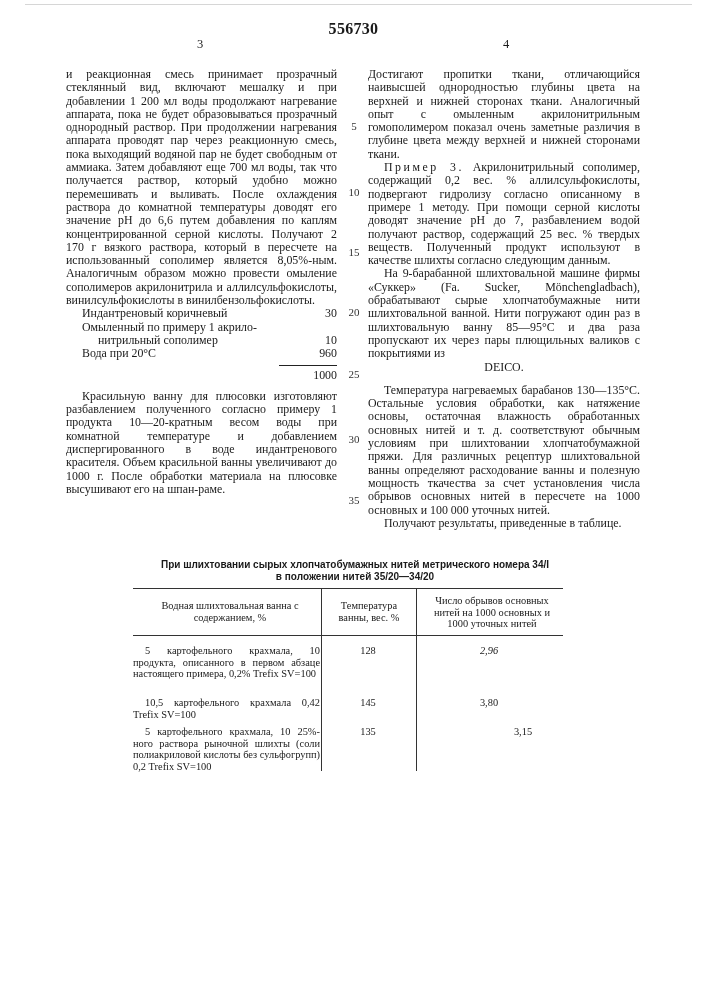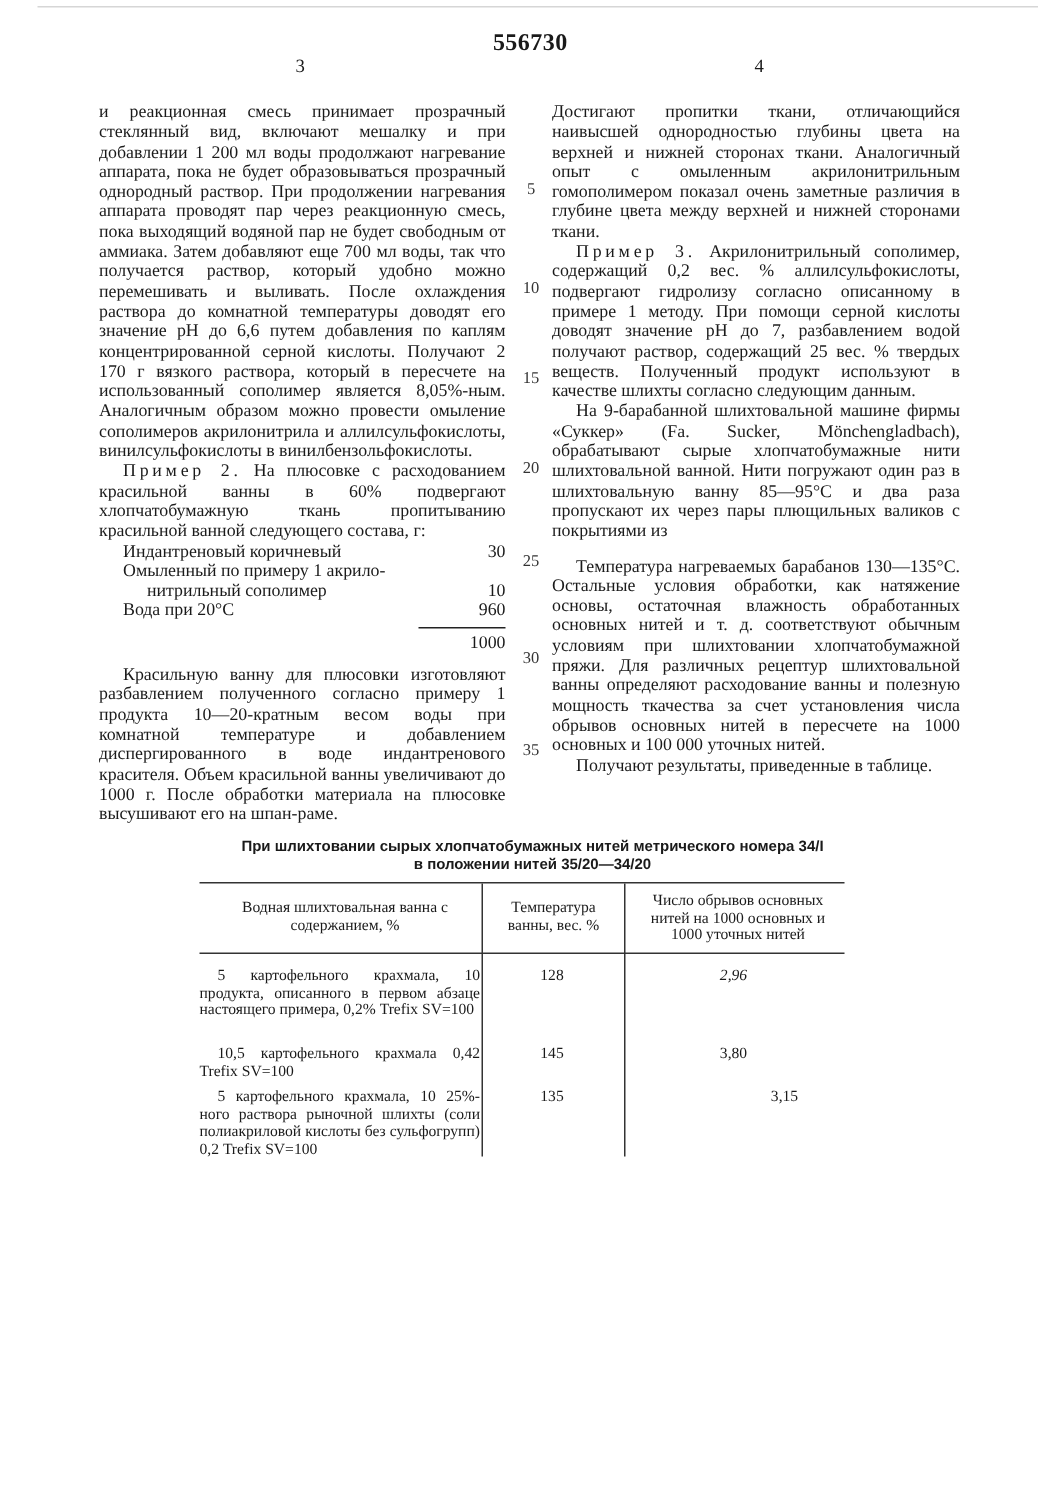--- a/index.html
+++ b/index.html
@@ -38,21 +38,20 @@
 </head>
 <body>
 
 <div class="topline"></div>
 <div class="patent">556730</div>
 <div class="pnum" style="left:197px">3</div>
 <div class="pnum" style="left:503px">4</div>
 
 <div class="col colL">
   <p>и реакционная смесь принимает прозрачный стеклянный вид, включают мешалку и при добавлении 1 200 мл воды продолжают нагревание аппарата, пока не будет образовываться прозрачный однородный раствор. При продолжении нагревания аппарата проводят пар через реакционную смесь, пока выходящий водяной пар не будет свободным от аммиака. Затем добавляют еще 700 мл воды, так что получается раствор, который удобно можно перемешивать и выливать. После охлаждения раствора до комнатной температуры доводят его значение pH до 6,6 путем добавления по каплям концентрированной серной кислоты. Получают 2 170 г вязкого раствора, который в пересчете на использованный сополимер является 8,05%-ным. Аналогичным образом можно провести омыление сополимеров акрилонитрила и аллилсульфокислоты, винилсульфокислоты в винилбензольфокислоты.</p>
-  <p class="ind"><span class="spaced">Пример 2.</span> <span>На плюсовке с расходованием красильной ванны в 60% подвергают хлопчатобумажную ткань пропитыванию красильной ванной следующего состава, г:</span></p>
   <div class="recipe">
     <div class="row">
         <span>Индантреновый коричневый</span>
         <span class="val">30</span>
       </div>
     <div class="row">
         <span>Омыленный по примеру 1 акрило-</span>
         <span class="val"></span>
       </div>
     <div class="row sub">
@@ -66,20 +65,21 @@
     <div class="rule"></div>
     <div class="total">1000</div>
   </div>
   <p class="ind">Красильную ванну для плюсовки изготовляют разбавлением полученного согласно примеру 1 продукта 10—20-кратным весом воды при комнатной температуре и добавлением диспергированного в воде индантренового красителя. Объем красильной ванны увеличивают до 1000 г. После обработки материала на плюсовке высушивают его на шпан-раме.</p>
 </div>
 
 <div class="col colR">
   <p>Достигают пропитки ткани, отличающийся наивысшей однородностью глубины цвета на верхней и нижней сторонах ткани. Аналогичный опыт с омыленным акрилонитрильным гомополимером показал очень заметные различия в глубине цвета между верхней и нижней сторонами ткани.</p>
   <p class="ind"><span class="spaced">Пример 3.</span> <span>Акрилонитрильный сополимер, содержащий 0,2 вес. % аллилсульфокислоты, подвергают гидролизу согласно описанному в примере 1 методу. При помощи серной кислоты доводят значение pH до 7, разбавлением водой получают раствор, содержащий 25 вес. % твердых веществ. Полученный продукт используют в качестве шлихты согласно следующим данным.</span></p>
   <p class="ind">На 9-барабанной шлихтовальной машине фирмы «Суккер» (Fa. Sucker, Mönchengladbach), обрабатывают сырые хлопчатобумажные нити шлихтовальной ванной. Нити погружают один раз в шлихтовальную ванну 85—95°С и два раза пропускают их через пары плющильных валиков с покрытиями из</p>
+  <p class="center">DEICO.</p>
   <div class="gap"></div>
   <p class="ind">Температура нагреваемых барабанов 130—135°С. Остальные условия обработки, как натяжение основы, остаточная влажность обработанных основных нитей и т. д. соответствуют обычным условиям при шлихтовании хлопчатобумажной пряжи. Для различных рецептур шлихтовальной ванны определяют расходование ванны и полезную мощность ткачества за счет установления числа обрывов основных нитей в пересчете на 1000 основных и 100 000 уточных нитей.</p>
   <p class="ind">Получают результаты, приведенные в таблице.</p>
 </div>
 
 <div class="lnum" style="top:120px">5</div>
 <div class="lnum" style="top:186px">10</div>
 <div class="lnum" style="top:246px">15</div>
 <div class="lnum" style="top:306px">20</div>
 <div class="lnum" style="top:368px">25</div>

